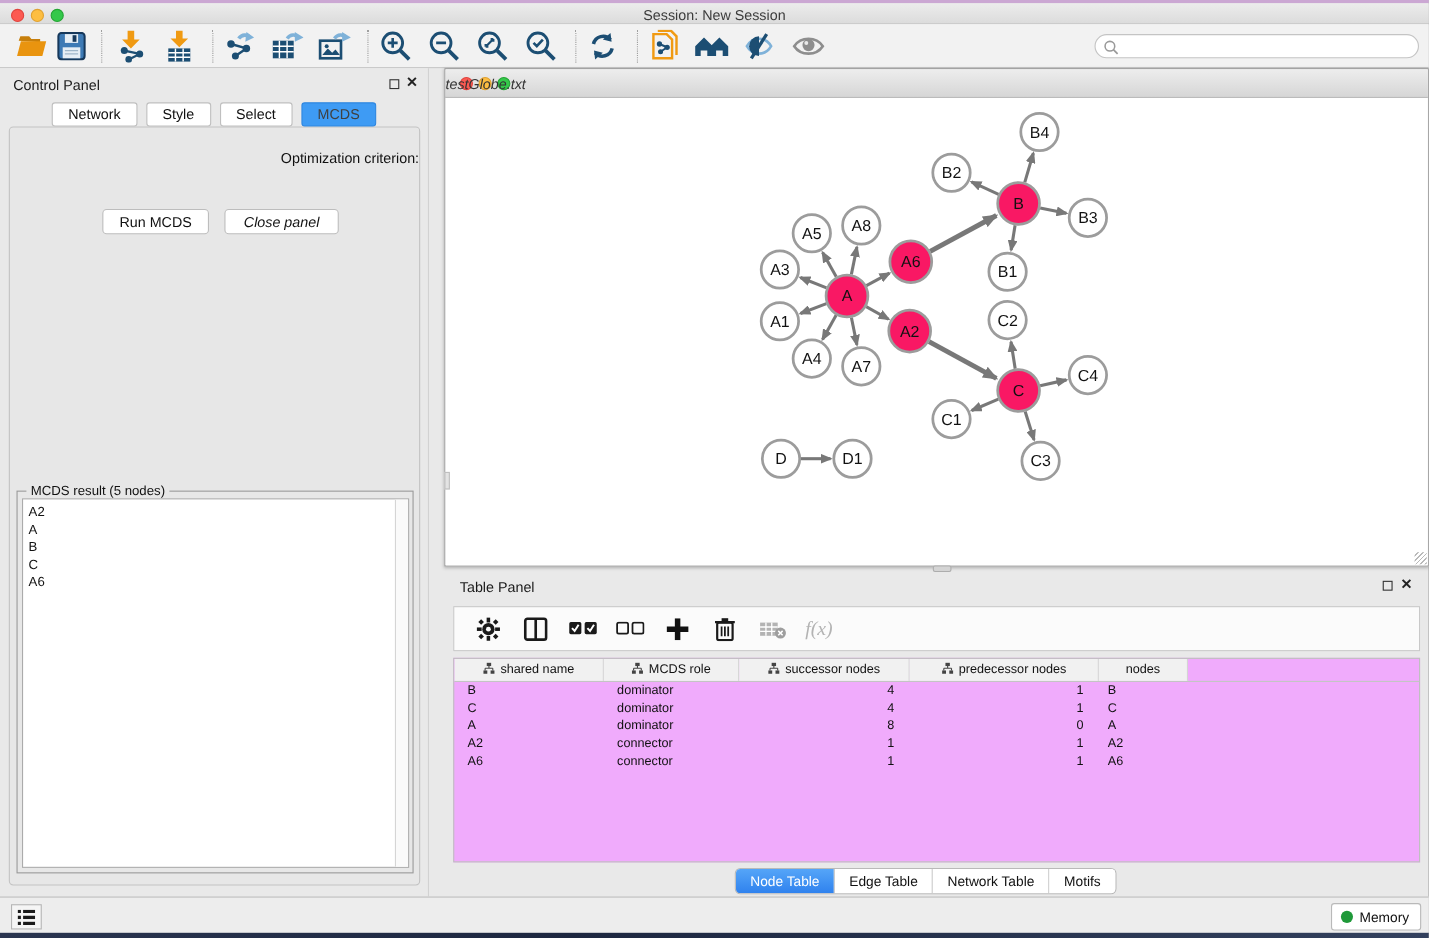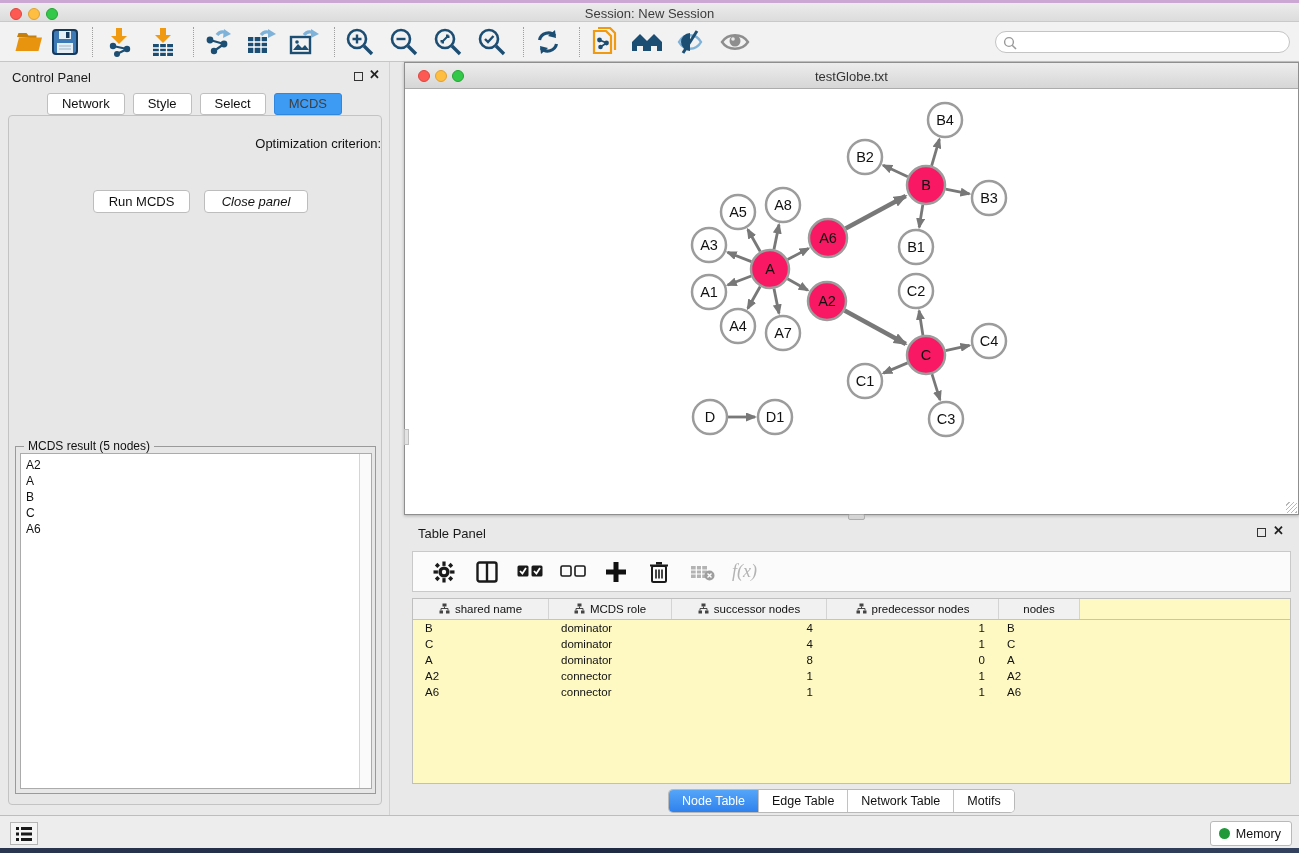--- a/index.html
+++ b/index.html
@@ -78,43 +78,43 @@
 
   
   #net-window { position:absolute; left:404px; top:62px; width:895px; height:453px;
     background:#fff; border:1px solid #8F8F8F; box-shadow:0 1px 3px rgba(0,0,0,.25); }
   #net-titlebar { position:absolute; left:0; top:0; width:100%; height:26px;
     background:linear-gradient(#EDEDED,#D6D6D6); border-bottom:1px solid #ACACAC; }
   #net-titlebar .tl { top:7px; }
   #net-titlebar .tl1 { left:13px; background:#FC5A52; border:1px solid #E0443E; }
   #net-titlebar .tl2 { left:30px; background:#FDBE41; border:1px solid #E0A131; }
   #net-titlebar .tl3 { left:47px; background:#34C84A; border:1px solid #24A534; }
-  #net-titlebar .title { position:absolute; width:100%; text-align:center; top:6px;
-    font-size:13px; color:#333; }
+  #net-titlebar .title { position:absolute; width:100%; top:6px;
+    font-size:13px; color:#333;font-style:italic; }
   #net-canvas { position:absolute; left:0; top:26px; width:893px; height:425px;
     background:#fff; }
   #net-grip { position:absolute; right:1px; bottom:1px; width:11px; height:11px;
     background:repeating-linear-gradient(135deg, transparent 0 2px, #B9B9B9 2px 3px); }
   #net-left-handle { position:absolute; left:-1px; top:366px; width:5px; height:16px;
     background:#E3E3E3; border:1px solid #BFBFBF; }
   #split-handle { position:absolute; left:848px; top:514px; width:17px; height:6px;
     background:#D4D4D4; border:1px solid #ADADAD; border-radius:2px; }
 
   
   #table-panel { position:absolute; left:404px; top:520px; width:895px; height:295px; }
   #tp-title { position:absolute; left:14px; top:6px; font-size:13px; color:#1A1A1A; }
   #tp-float { right:33px; top:8px; } #tp-close { right:15px; top:3px; }
   #tp-toolbar { position:absolute; left:8px; top:31px; width:879px; height:41px;
     background:#FBFBFB; border:1px solid #C9C9C9; display:flex; align-items:center;
     gap:17px; padding-left:18px; }
   .tp-ic { display:flex; align-items:center; justify-content:center; width:26px; height:26px; }
   #fx-label { font-family:"Liberation Serif", serif; font-style:italic; font-size:18px;
     color:#B3B3B3; }
   #tp-table { position:absolute; left:8px; top:78px; width:879px; height:186px;
-    background:#fef9c3; border:1px solid #BFBFBF; overflow:hidden; }
+    background:#f0abfc; border:1px solid #BFBFBF; overflow:hidden; }
   #tp-head { display:flex; height:21px; border-bottom:1px solid #C4C4C4; }
   .th { background:#F1F1F1; border-right:1px solid #D4D4D4; display:flex;
     align-items:center; justify-content:center; gap:5px; font-size:11.5px; color:#111; }
   .th:last-child { border-right:1px solid #D4D4D4; }
   .tr { display:flex; height:16px; }
   .td { font-size:11.5px; color:#111; line-height:16px; white-space:nowrap; }
   .td.l { padding-left:12px; } .td.r { text-align:right; padding-right:14px; }
   .td.n { padding-left:8px; }
 
   

